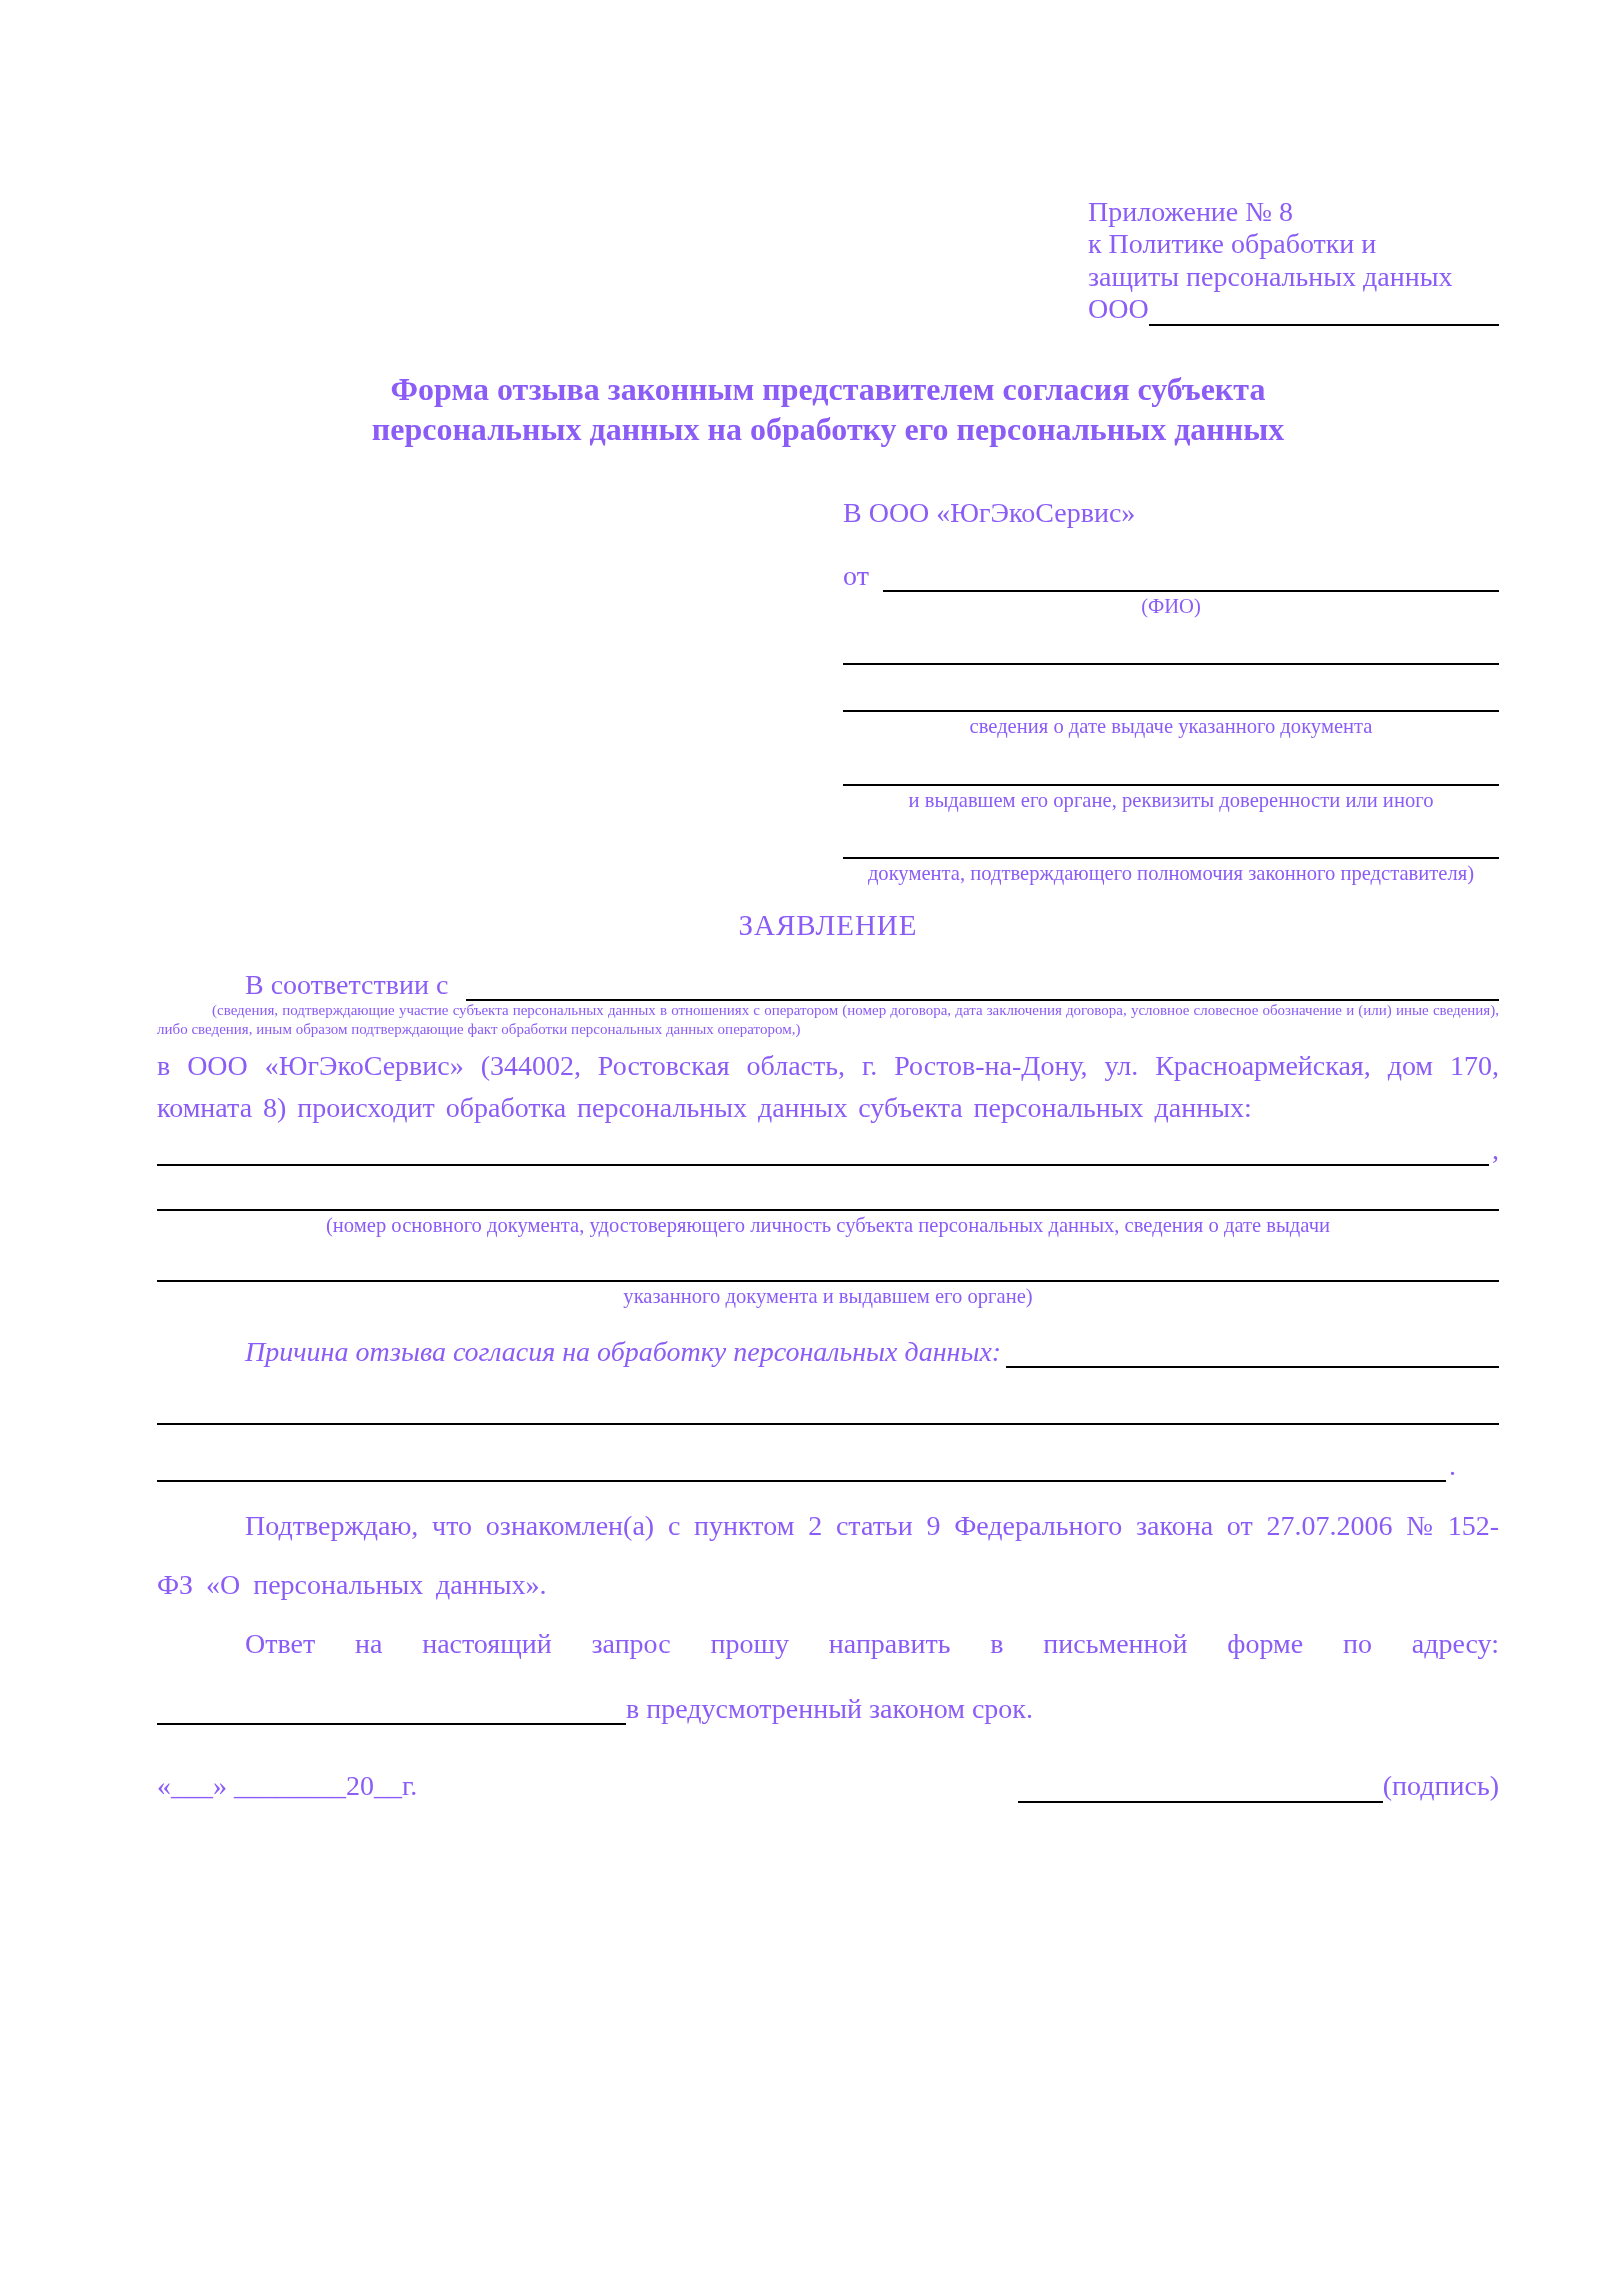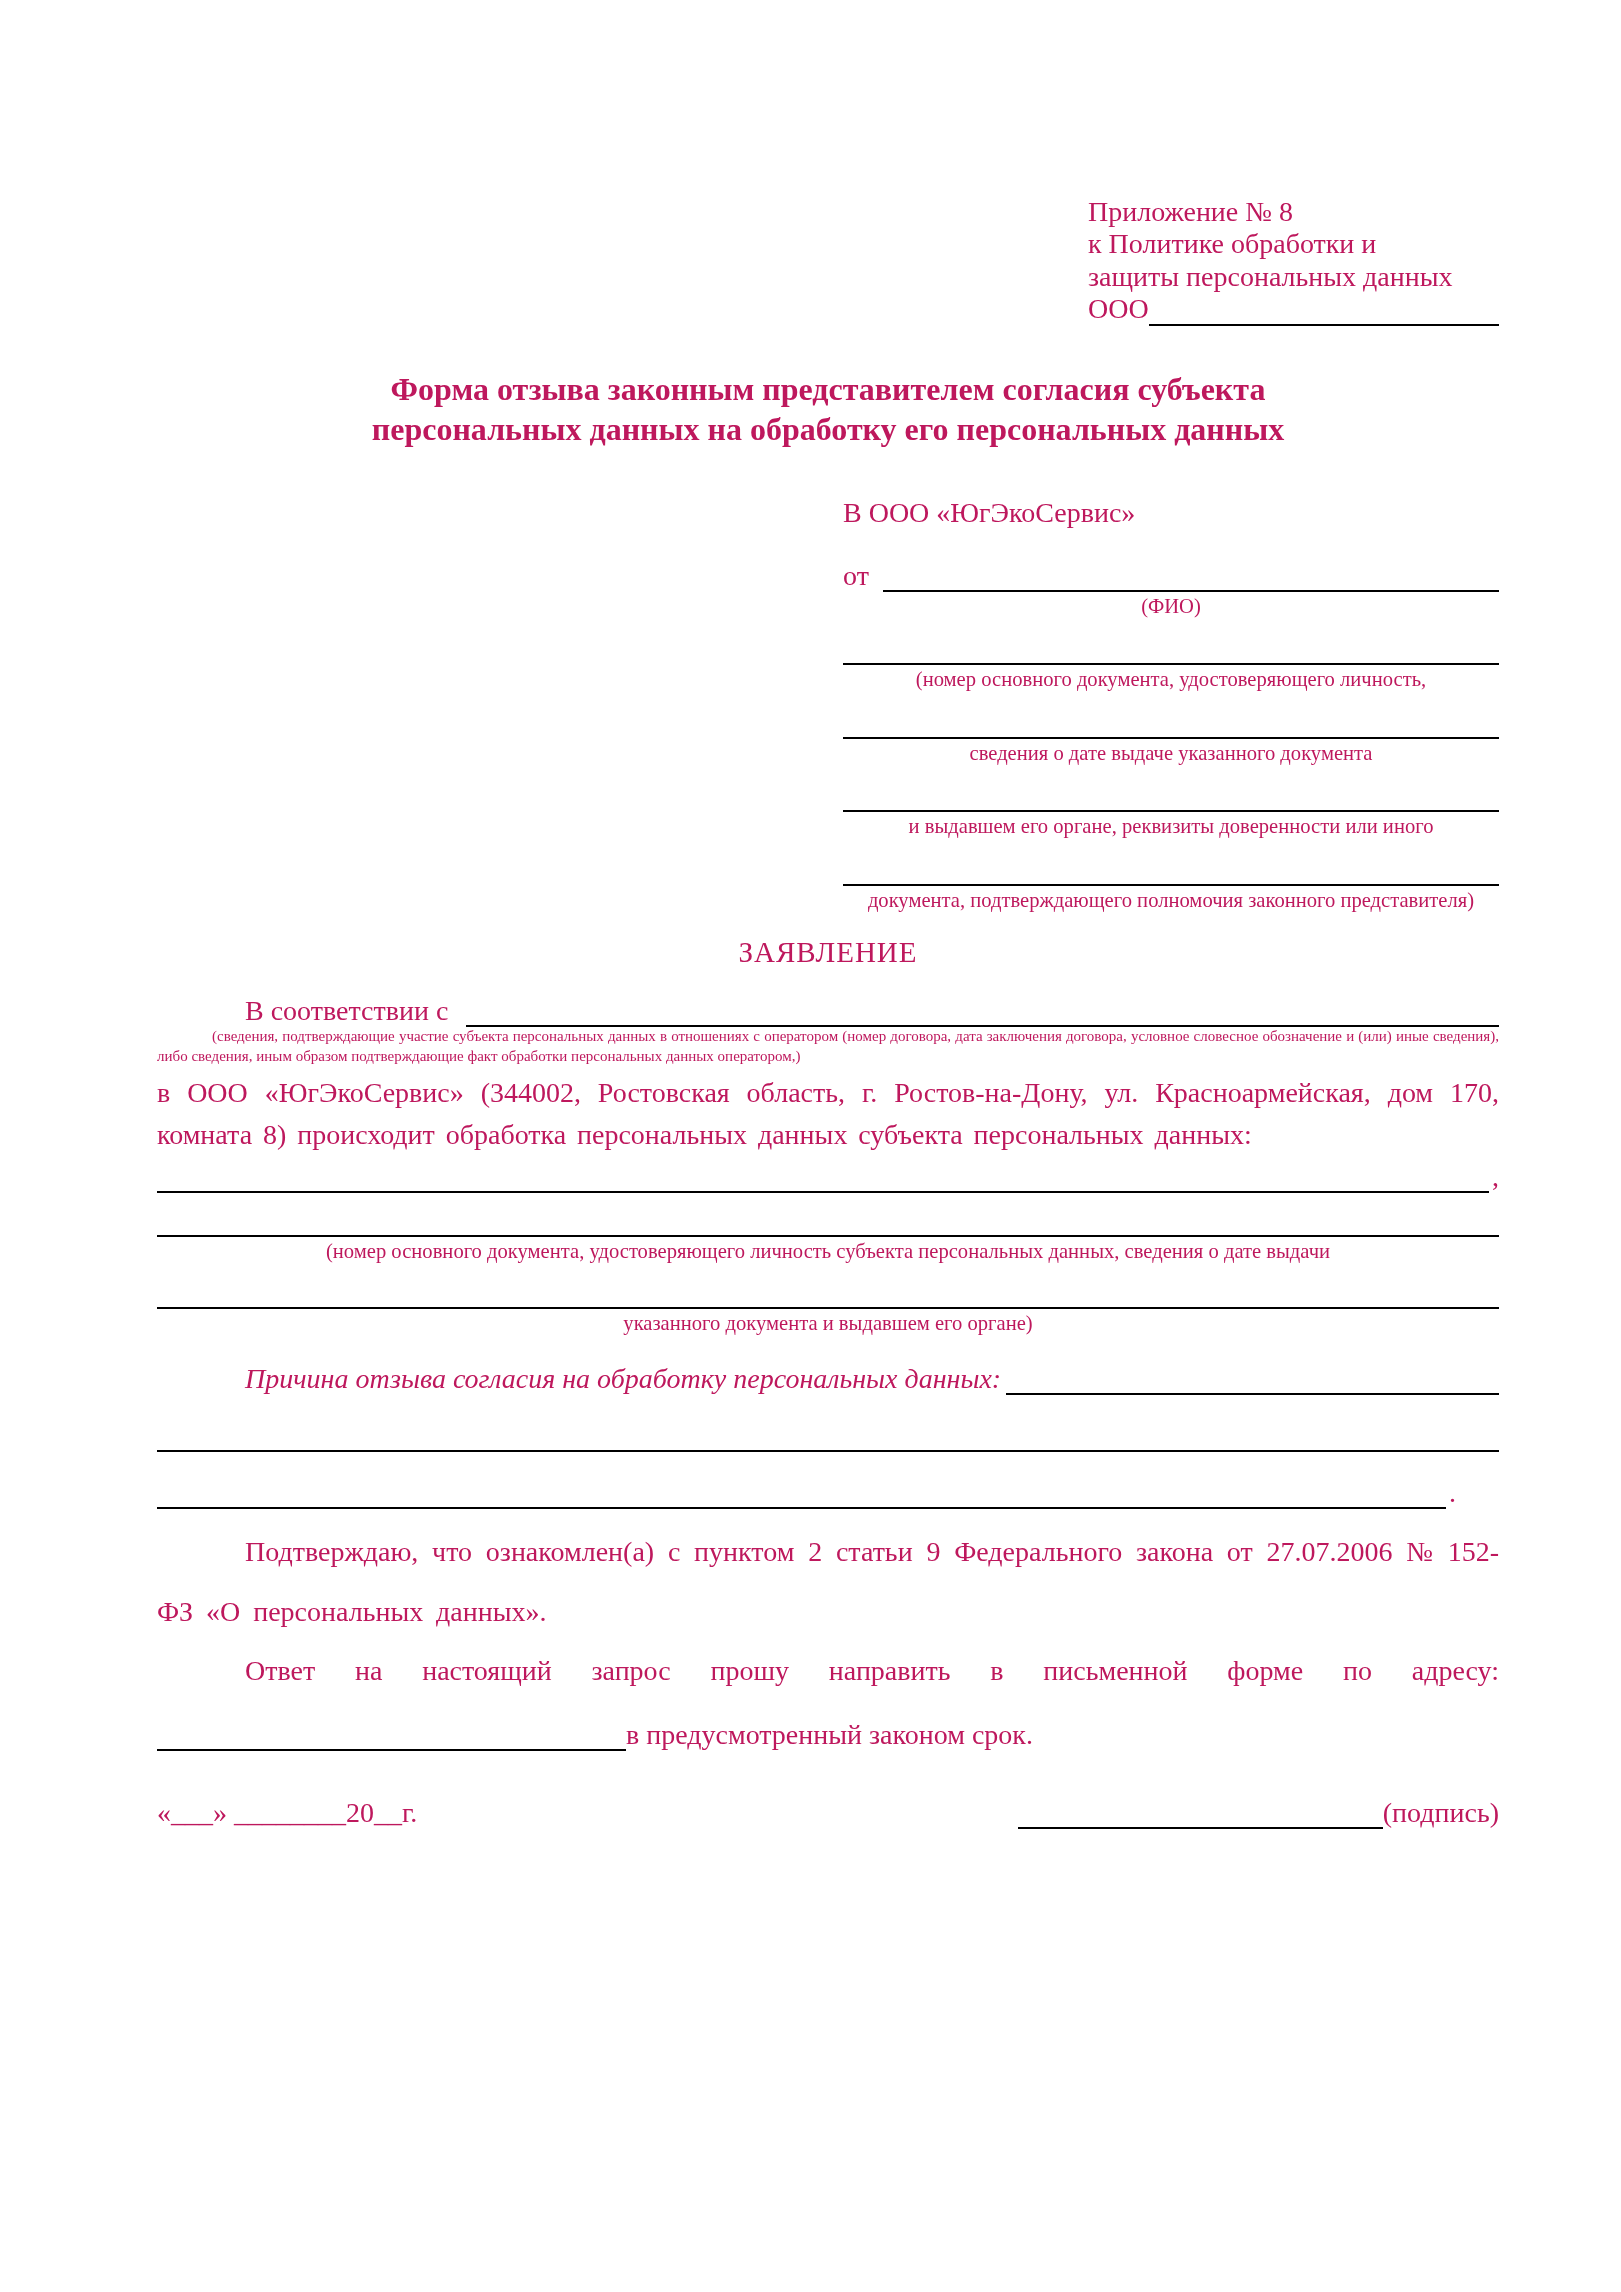--- a/index.html
+++ b/index.html
@@ -2,21 +2,21 @@
 <html><head>
 <meta charset="utf-8">
 <style>
   * { margin:0; padding:0; box-sizing:border-box; }
   html, body { background:#e8e8e8; }
   .page {
     width: 1621px;
     height: 2293px;
     margin: 0 auto;
     background: #ffffff;
-    color: #be185d;
+    color: #8b5cf6;
     font-family: "Liberation Serif", "DejaVu Serif", serif;
     font-size: 28px;
     position: relative;
     padding: 196px 122px 0 157px;
     overflow: hidden;
   }
 
   
   .fill { border-bottom: 2px solid #000; }
 
@@ -100,21 +100,20 @@
     <div class="addr-to">В ООО «ЮгЭкоСервис»</div>
 
     <div class="from-row">
       <span class="label">от</span>
       <span class="fill"></span>
     </div>
     <div class="caption">(ФИО)</div>
 
     <div class="blank-group">
       <div class="fill"></div>
-      <div class="caption">(номер основного документа, удостоверяющего личность,</div>
     </div>
     <div class="blank-group">
       <div class="fill"></div>
       <div class="caption">сведения о дате выдаче указанного документа</div>
     </div>
     <div class="blank-group">
       <div class="fill"></div>
       <div class="caption">и выдавшем его органе, реквизиты доверенности или иного</div>
     </div>
     <div class="blank-group">

